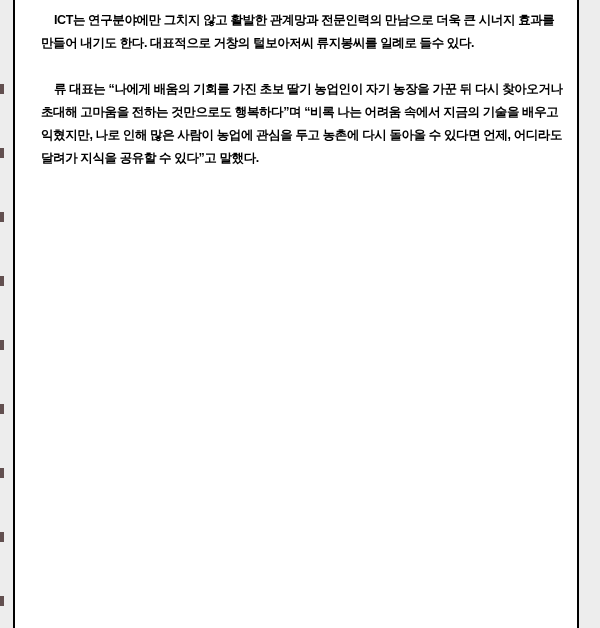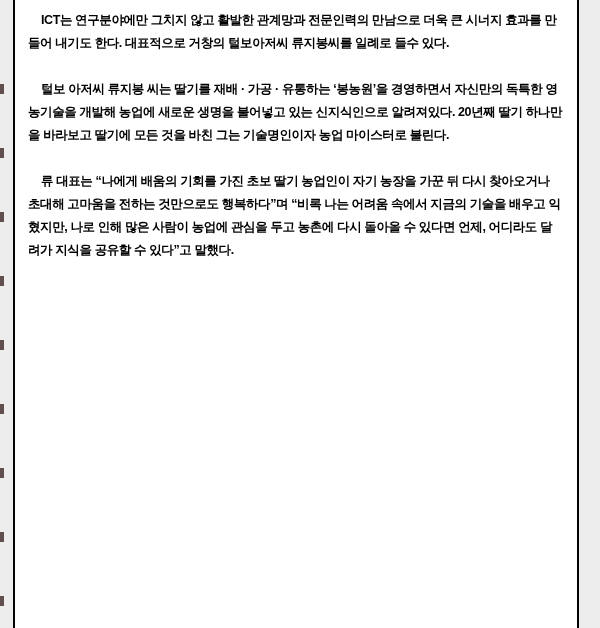--- a/index.html
+++ b/index.html
@@ -41,36 +41,35 @@
     top: 0;
     width: 566px;
     height: 628px;
     background: #ffffff;
     border-left: 2px solid #000000;
     border-right: 2px solid #000000;
     padding: 9px 13px 0 13px;
     overflow: hidden;
   }
   .para {
-    margin: 0 0 23px 0;
+    margin: 0 0 23px 13px;
     font-size: 12.5px;
     font-weight: 700;
     line-height: 23px;
     letter-spacing: -0.4px;
     color: #000000;
     text-indent: 13px;
     text-align: left;
     word-break: break-all;
   }
 </style>
 </head>
 <body>
 
 <div class="viewport">
   <div class="edge-artifacts"></div>
   <div class="content-box">
     <div id="paragraph-container">
         <p class="para">ICT는 연구분야에만 그치지 않고 활발한 관계망과 전문인력의 만남으로 더욱 큰 시너지 효과를 만들어 내기도 한다. 대표적으로 거창의 털보아저씨 류지봉씨를 일례로 들수 있다.</p>
-        <p class="para">털보 아저씨 류지봉 씨는 딸기를 재배 · 가공 · 유통하는 ‘봉농원’을 경영하면서 자신만의 독특한 영농기술을 개발해 농업에 새로운 생명을 불어넣고 있는 신지식인으로 알려져있다. 20년째 딸기 하나만을 바라보고 딸기에 모든 것을 바친 그는 기술명인이자 농업 마이스터로 불린다.</p>
         <p class="para">류 대표는 “나에게 배움의 기회를 가진 초보 딸기 농업인이 자기 농장을 가꾼 뒤 다시 찾아오거나 초대해 고마움을 전하는 것만으로도 행복하다”며 “비록 나는 어려움 속에서 지금의 기술을 배우고 익혔지만, 나로 인해 많은 사람이 농업에 관심을 두고 농촌에 다시 돌아올 수 있다면 언제, 어디라도 달려가 지식을 공유할 수 있다”고 말했다.</p>
       </div>
   </div>
 </div>
 
 </body></html>

